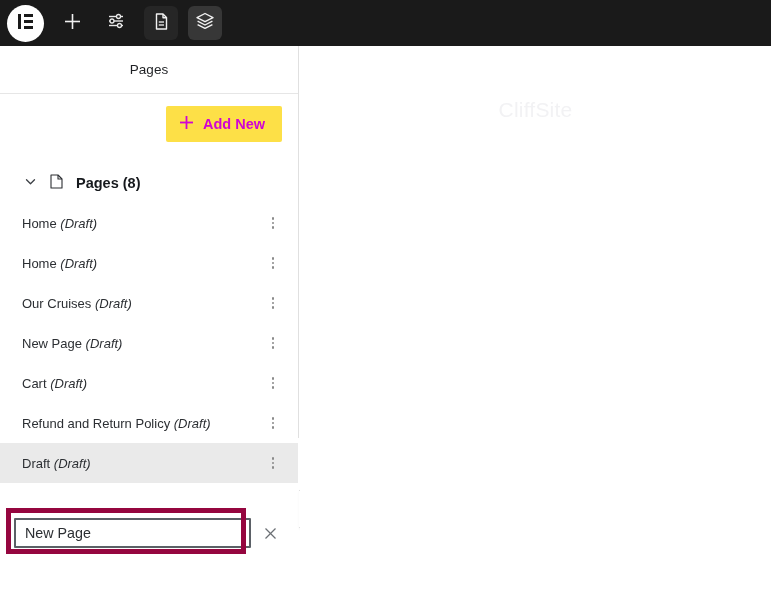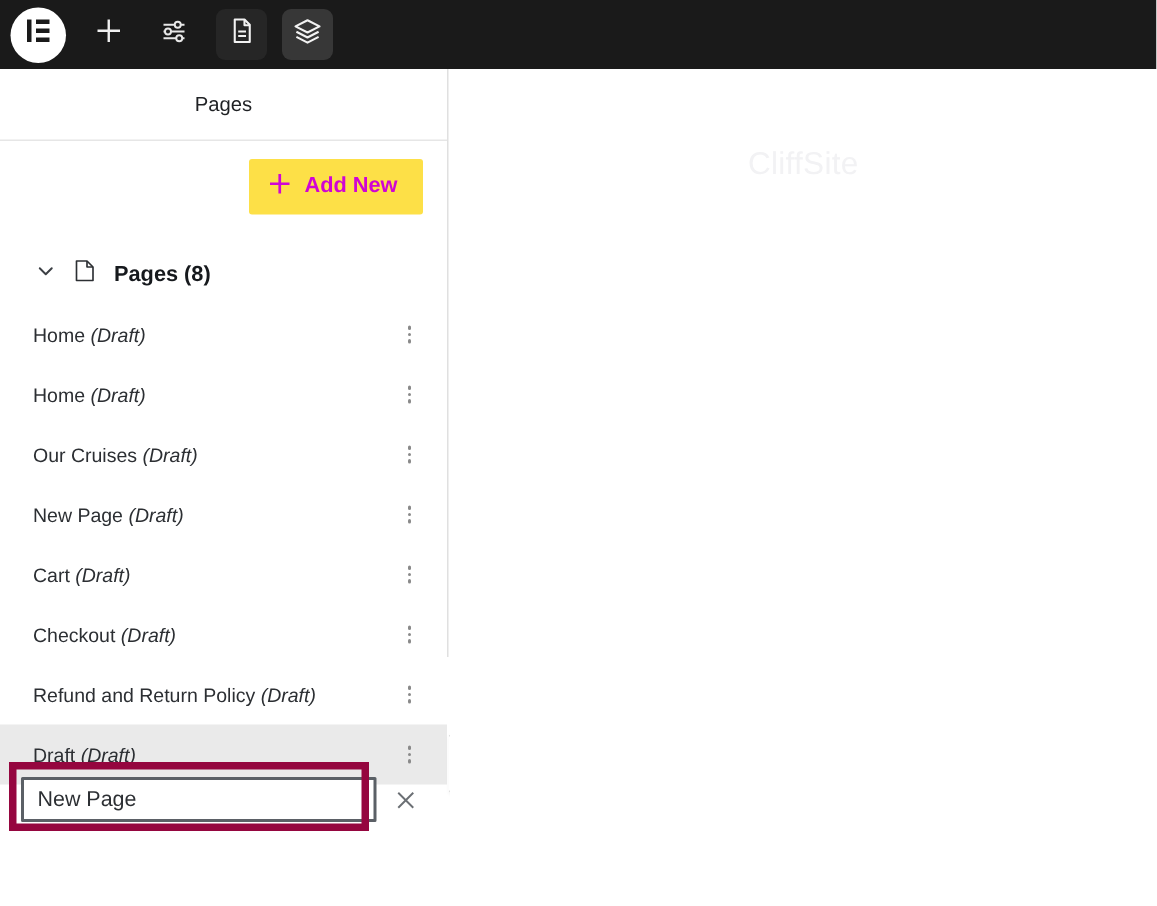--- a/index.html
+++ b/index.html
@@ -352,30 +352,20 @@
     <span class="page-label">
       <span>Cart</span> <i>(Draft)</i>
     </span>
     <span class="kebab">
         <span></span>
         <span></span>
         <span></span>
       </span>
   </div>
 
-  <div class="page-row">
-    <span class="page-label">
-      <span>Checkout</span> <i>(Draft)</i>
-    </span>
-    <span class="kebab">
-        <span></span>
-        <span></span>
-        <span></span>
-      </span>
-  </div>
 
   <div class="page-row">
     <span class="page-label">
       <span>Refund and Return Policy</span> <i>(Draft)</i>
     </span>
     <span class="kebab">
         <span></span>
         <span></span>
         <span></span>
       </span>

